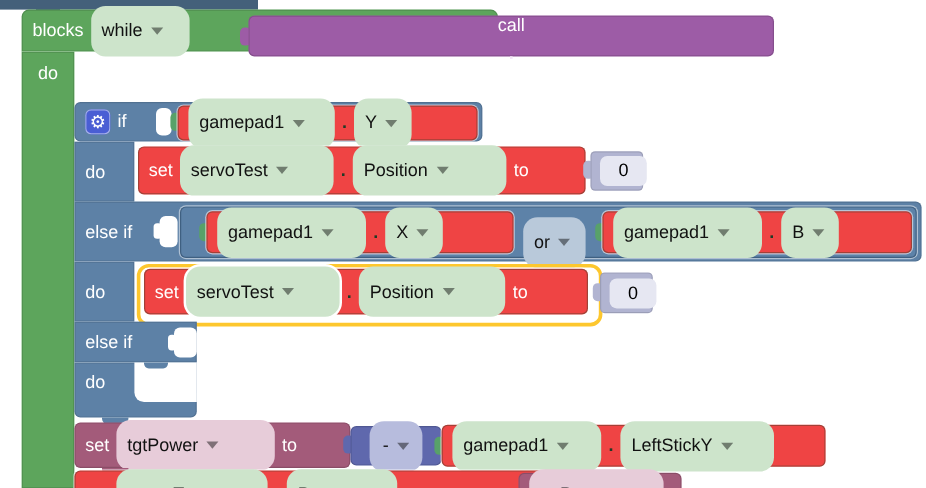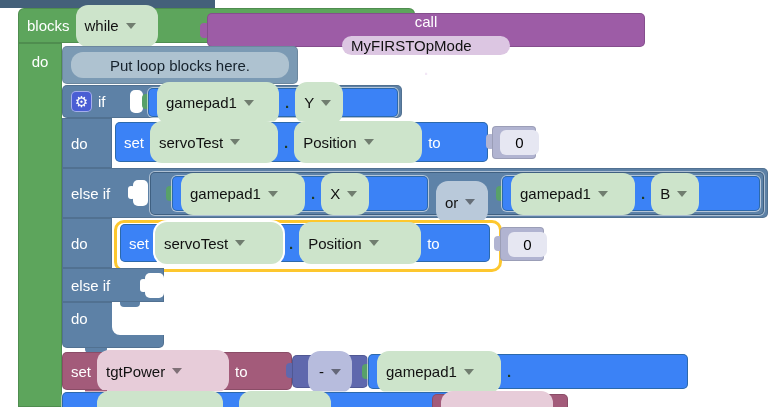--- a/index.html
+++ b/index.html
@@ -6,21 +6,21 @@
   .canvas{position:relative;width:772px;height:407px;background:#ffffff;overflow:hidden;
           font-family:"Liberation Sans",sans-serif;font-size:15px;}
   .blk{position:absolute;box-sizing:border-box;display:flex;align-items:center;gap:6px;
        padding:0 9px;border-radius:5px;color:#fff;}
   .lbl{color:#fff;white-space:nowrap;}
   .pill{background:var(--f,#ddd);border-radius:12px;padding:1px 9px;color:#111;
         display:inline-flex;align-items:center;gap:7px;white-space:nowrap;height:42px;box-sizing:border-box;}
   .dd::after{content:"";width:0;height:0;border-left:5px solid transparent;border-right:5px solid transparent;
              border-top:6px solid rgba(0,0,0,.45);display:inline-block;}
   .loop{background:#5da55c;box-shadow:inset 0 0 0 1px rgba(0,0,0,.14);--f:#cde4cb;}
-  .vgreen{background:#3b82f6;--f:#cde4cb;
+  .vgreen{background:#ef4444;--f:#cde4cb;
           box-shadow:0 0 0 1px rgba(255,255,255,.55), inset 0 0 0 1px rgba(16,60,32,.35);}
   .logic{background:#5d81a6;box-shadow:inset 0 0 0 1px rgba(0,0,0,.12);--f:#b9c9da;}
   .orblk{box-shadow:0 0 0 1px rgba(255,255,255,.5), inset 0 0 0 1px rgba(20,45,70,.4);background:#5d82a8;}
   .comment{background:#7b9ab4;box-shadow:inset 0 0 0 1px rgba(0,0,0,.12);--f:#aec2d0;}
   .purple{background:#9d5ca6;box-shadow:inset 0 0 0 1px rgba(0,0,0,.15);flex-direction:column;--f:#dcc6e2;}
   .pink{background:#a35b7a;box-shadow:inset 0 0 0 1px rgba(0,0,0,.15);--f:#e7ccd9;}
   .math{background:#5f68ad;box-shadow:inset 0 0 0 1px rgba(0,0,0,.15);--f:#b7bcdd;}
   .shadow{background:#b1b4d1;border-radius:4px;color:#111;box-shadow:inset 0 0 0 1px rgba(0,0,0,.12);}
   .numfield{background:#e6e7f2;border-radius:6px;min-width:27px;height:25px;display:flex;
             align-items:center;justify-content:center;color:#000;padding:0 6px;}
@@ -52,33 +52,27 @@
   <div class="blk loop" style="left:18px;top:8px;width:397px;height:35px;border-radius:6px 6px 0 0;">
     <span class="lbl">blocks</span>
     <span class="pill dd" style="min-width:82px;">
       <span>while</span>
     </span>
   </div>
 
   <div class="tab purplebg" style="left:200px;top:23px;"></div>
   <div class="blk purple" style="left:207px;top:13px;width:438px;height:34px;">
     <span class="lbl">call</span>
-    <span class="pill" style="min-width:168px;">
-      <span>MyFIRSTOpMode</span>
-    </span>
     <span class="dot-light">.</span>
   </div>
 
   <div class="blk loop" style="left:18px;top:43px;width:44px;height:364px;border-radius:0;align-items:flex-start;justify-content:center;padding:10px 0 0 0;">
     <span class="lbl">do</span>
   </div>
 
-  <div class="blk comment" style="left:62px;top:46px;width:236px;height:38px;">
-    <span class="pill cpill" style="width:100%;justify-content:center;">Put loop blocks here.</span>
-  </div>
 
   <div class="blk logic" style="left:62px;top:85px;width:340px;height:33px;">
     <span class="gear">⚙</span>
     <span class="lbl">if</span>
   </div>
   <div class="wsock" style="left:130px;top:90px;width:13px;height:23px;"></div>
   <div class="tab greenbg" style="left:142px;top:94px;"></div>
   <div class="blk vgreen" style="left:148px;top:88px;width:250px;height:29px;">
     <span class="pill dd" style="min-width:122px;">
       <span>gamepad1</span>
@@ -183,20 +177,23 @@
     <span class="pill dd" style="min-width:44px;justify-content:center;">
       <span>-</span>
     </span>
   </div>
   <div class="tab greenbg" style="left:362px;top:364px;"></div>
   <div class="blk vgreen" style="left:368px;top:354px;width:320px;height:35px;">
     <span class="pill dd" style="min-width:124px;">
       <span>gamepad1</span>
     </span>
     <span class="dot">.</span>
+    <span class="pill dd" style="min-width:128px;">
+      <span>LeftStickY</span>
+    </span>
   </div>
 
   <div class="bbump pinkbg" style="left:85px;top:390px;width:22px;height:5px;"></div>
   <div class="blk vgreen" style="left:62px;top:392px;width:395px;height:40px;">
     <span class="lbl">set</span>
     <span class="pill dd" style="min-width:126px;">
       <span>motorTest</span>
     </span>
     <span class="dot">.</span>
     <span class="pill dd" style="min-width:92px;">

